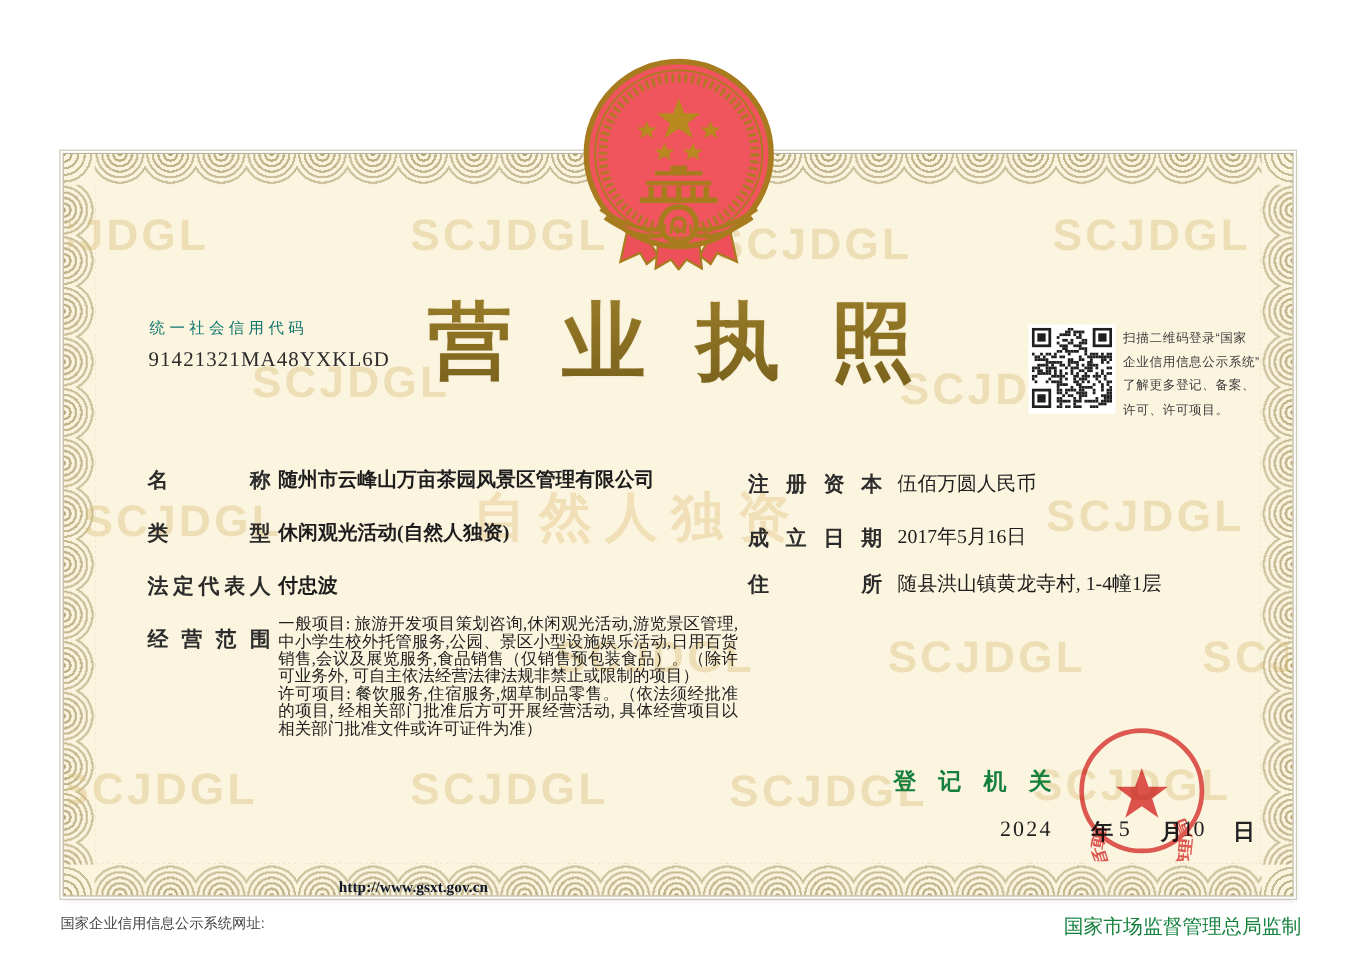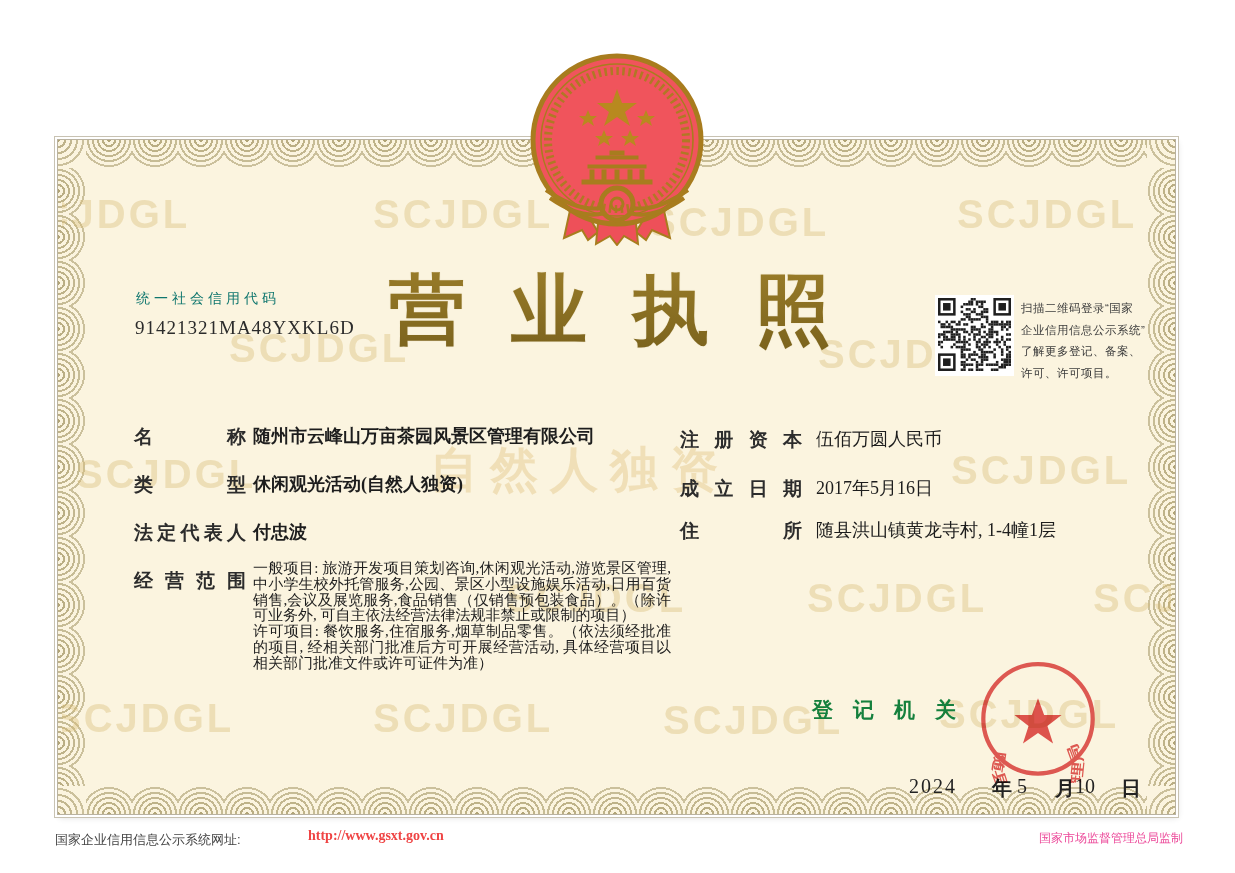--- a/index.html
+++ b/index.html
@@ -112,38 +112,38 @@
   .col-r .val{position:absolute;left:758px;text-align:center;}
 
   .scope{position:absolute;left:195px;top:421px;width:418px;
       font-family:"Liberation Serif",serif;font-size:15px;line-height:15.8px;
       color:#1d1d1d;text-align:justify;}
 
   .regorg{position:absolute;left:754px;top:556px;font-size:21px;font-weight:bold;
       letter-spacing:20px;color:#15803d;white-space:nowrap;}
 
   .dateline{position:absolute;top:603px;left:0;width:100%;height:26px;
-      font-size:20px;color:#222;margin-top:32px;}
+      font-size:20px;color:#222;}
   .dateline span{position:absolute;top:0;}
   .d-num{font-family:"Liberation Serif",serif;}
   .d-unit{font-weight:bold;}
   .d-year{left:851px;letter-spacing:2px;}
   .d-yu{left:934px;}
   .d-month{left:959px;}
   .d-mu{left:997px;}
   .d-day{left:1017px;}
   .d-du{left:1063px;}
 
   .seal{position:absolute;left:914px;top:511px;width:132px;height:132px;
       opacity:.88;mix-blend-mode:multiply;}
 
   .footer-left{position:absolute;left:55px;top:831px;font-size:13px;color:#444;}
-  .footer-url{position:absolute;left:308px;top:828px;font-size:14px;font-weight:bold;
-      color:#ef4444;font-family:"Liberation Serif",serif;}
-  .footer-right{position:absolute;right:52px;top:830px;font-size:12px;color:#ec4899;}
+  .footer-url{position:absolute;left:308px;top:800px;font-size:14px;font-weight:bold;
+      color:#0f172a;font-family:"Liberation Serif",serif;}
+  .footer-right{position:absolute;right:52px;top:830px;font-size:18px;color:#15803d;}
 </style>
 </head>
 <body>
 
 <div class="cert">
 
   <div class="bd bd-h bd-top"></div>
   <div class="bd bd-h bd-bottom"></div>
   <div class="bd bd-v bd-left"></div>
   <div class="bd bd-v bd-right"></div>

